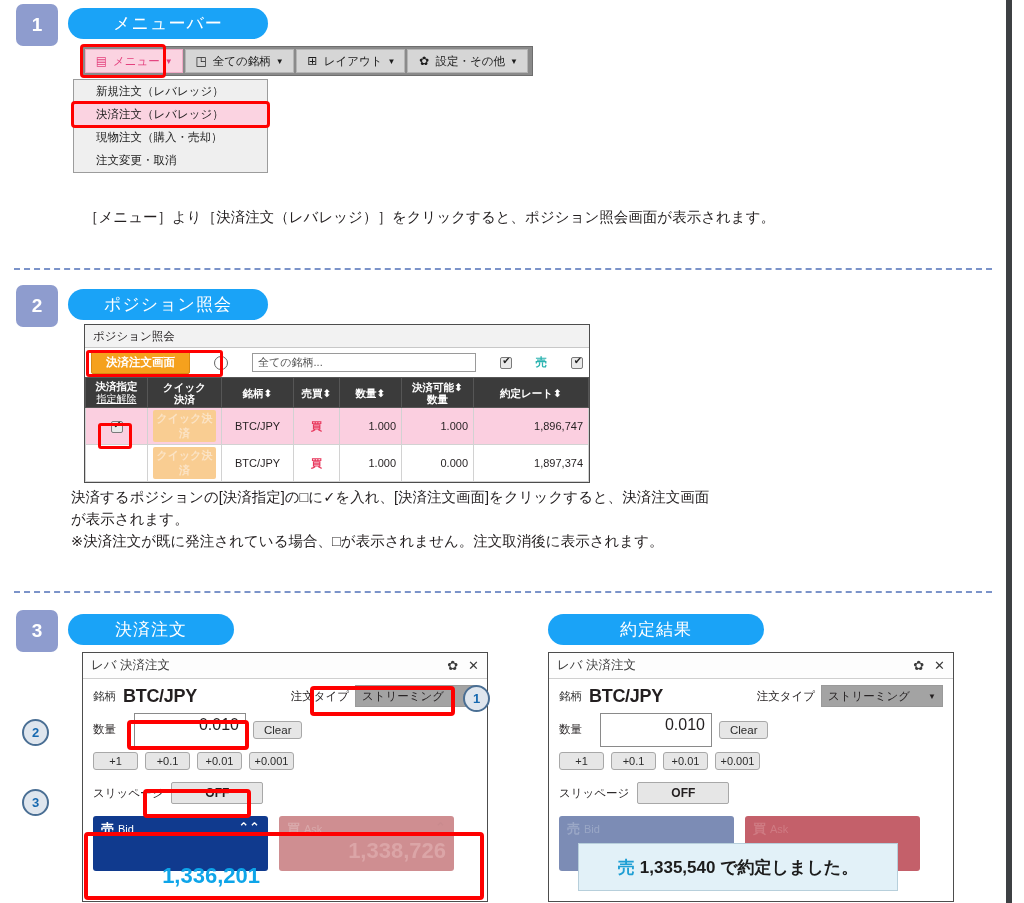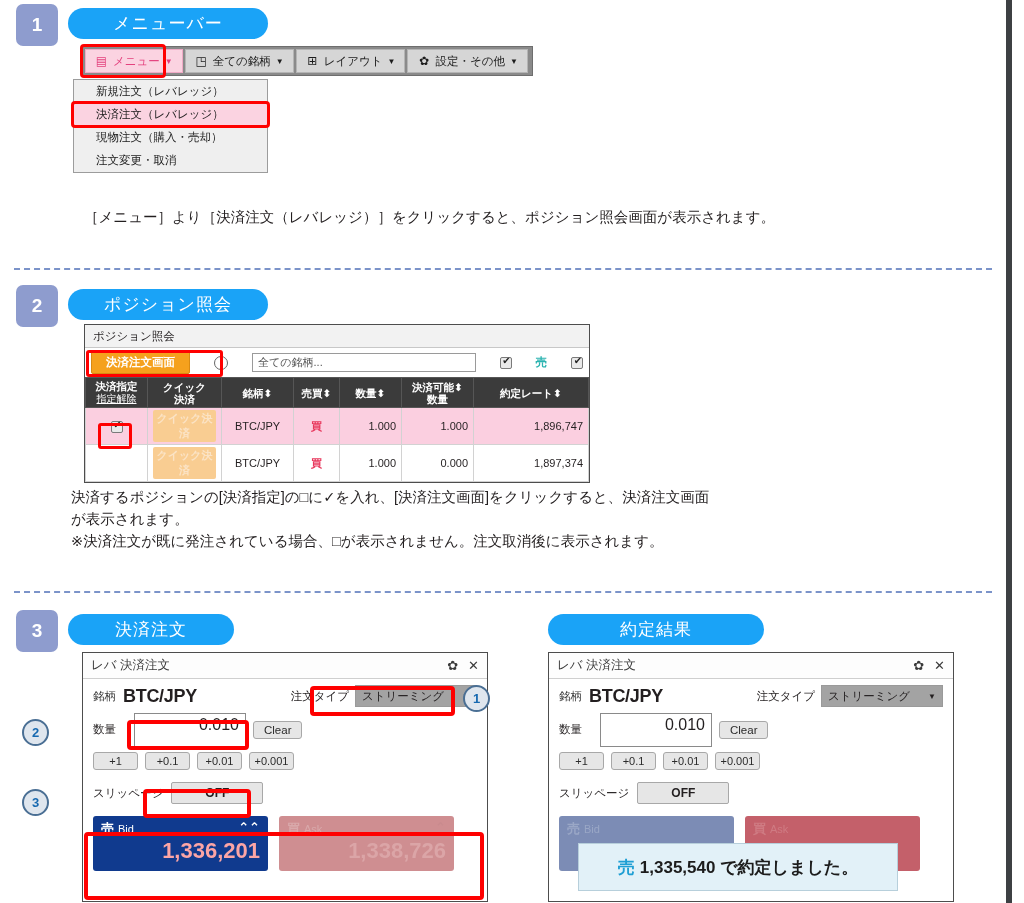--- a/index.html
+++ b/index.html
@@ -216,21 +216,21 @@
   .rate-row{ display:flex; gap:11px; padding:6px 10px 0 10px; }
   .rate-card{ width:175px; height:55px; border-radius:3px; position:relative; padding:4px 8px; }
   .bid{ background:#103a8e; }
   .ask{ background:#cf8e91; }
   .rate-top{ display:flex; align-items:baseline; }
   .rate-jp{ font-size:13px; font-weight:bold; }
   .rate-en{ font-size:11px; margin-left:4px; }
   .bid .rate-jp,.bid .rate-en{ color:#ffffff; }
   .ask .rate-jp,.ask .rate-en{ color:#d9a9ab; }
   .rate-val{ font-size:22px; font-weight:bold; text-align:right; line-height:26px; }
-  .bid .rate-val{ color:#fca5a5; }
+  .bid .rate-val{ color:#0ea5e9;margin-top:25px; }
   .ask .rate-val{ color:#dba5a7; }
   .arrow{ position:absolute; right:8px; top:4px; font-size:13px; color:#ffffff; font-weight:bold; }
   .ask .arrow{ color:#c98b8e; }
 
   
   .hl{ position:absolute; border:4px solid #ff0000; border-radius:4px; pointer-events:none; }
   #hl-type{ left:310px; top:686px; width:145px; height:30px; }
   #hl-qty { left:127px; top:720px; width:122px; height:30px; }
   #hl-slip{ left:143px; top:789px; width:108px; height:29px; }
   #hl-rate{ left:84px; top:832px; width:400px; height:68px; }

